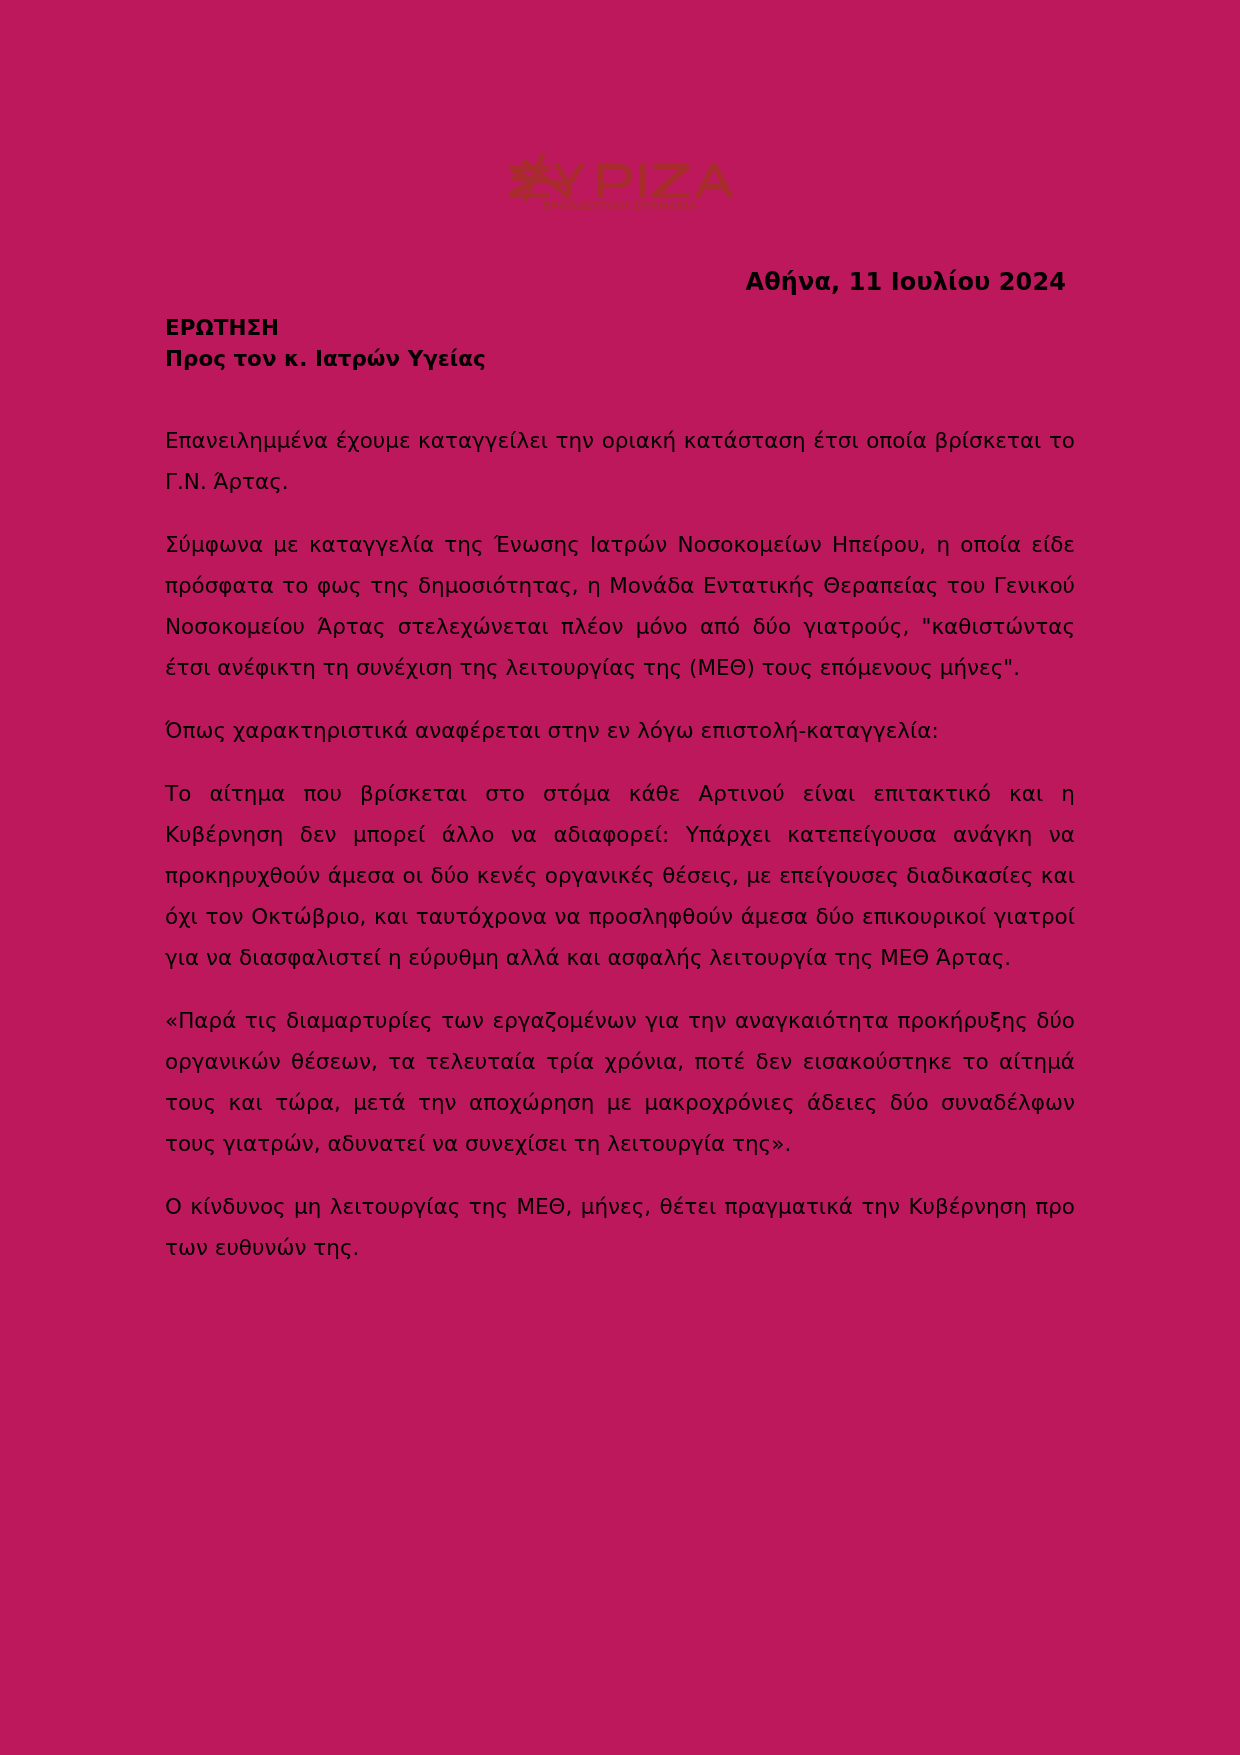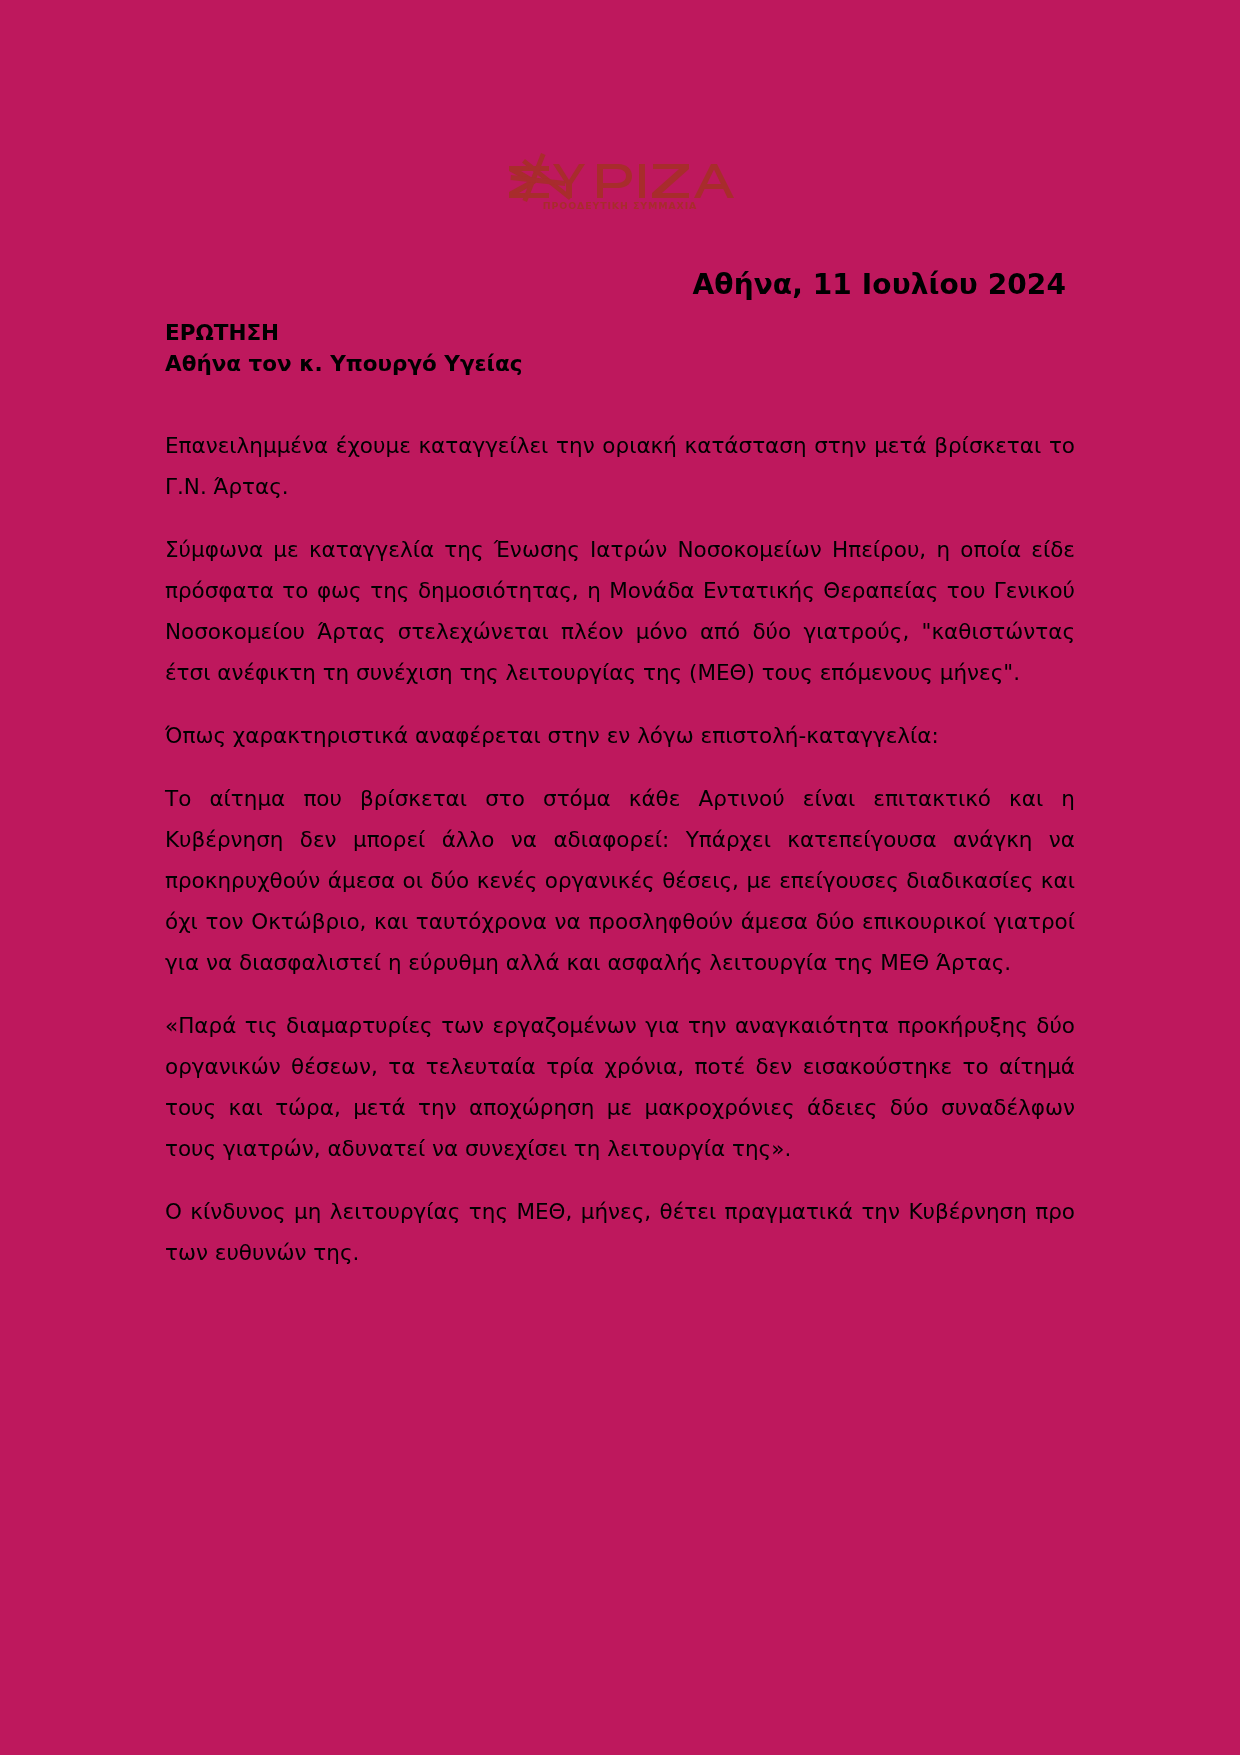--- a/index.html
+++ b/index.html
@@ -35,21 +35,21 @@
 
   
   .doc-body {
     padding: 0 165px 0 165px;
     box-sizing: border-box;
   }
 
   .date-line {
     text-align: right;
     font-weight: bold;
-    font-size: 28px;
+    font-size: 24px;
     letter-spacing: 0.1px;
     margin-top: 52px;
     margin-bottom: 0;
     padding-right: 9px;
   }
 
   .title-block {
     text-align: left;
     margin-top: 16px;
   }
@@ -118,26 +118,26 @@
       <text x="115" y="59" text-anchor="middle" fill="#a82c2c" font-family="'DejaVu Sans','Liberation Sans',sans-serif" font-size="9.4" font-weight="bold" letter-spacing="0.9">ΠΡΟΟΔΕΥΤΙΚΗ ΣΥΜΜΑΧΙΑ</text>
     </svg>
   </div>
 
   <div class="doc-body">
 
     <div class="date-line">Αθήνα, 11 Ιουλίου 2024</div>
 
     <div class="title-block">
       <div class="title-line">ΕΡΩΤΗΣΗ</div>
-      <div class="title-line">Αθήνα τον κ. Υπουργό Υγείας</div>
+      <div class="title-line">Προς τον κ. Ιατρών Υγείας</div>
     </div>
 
 
     <div class="paragraphs">
-      <p class="para">Επανειλημμένα έχουμε καταγγείλει την οριακή κατάσταση στην μετά βρίσκεται το Γ.Ν. Άρτας.</p>
+      <p class="para">Επανειλημμένα έχουμε καταγγείλει την οριακή κατάσταση έτσι οποία βρίσκεται το Γ.Ν. Άρτας.</p>
       <p class="para">Σύμφωνα με καταγγελία της Ένωσης Ιατρών Νοσοκομείων Ηπείρου, η οποία είδε πρόσφατα το φως της δημοσιότητας, η Μονάδα Εντατικής Θεραπείας του Γενικού Νοσοκομείου Άρτας στελεχώνεται πλέον μόνο από δύο γιατρούς, "καθιστώντας έτσι ανέφικτη τη συνέχιση της λειτουργίας της (ΜΕΘ) τους επόμενους μήνες".</p>
       <p class="para">Όπως χαρακτηριστικά αναφέρεται στην εν λόγω επιστολή-καταγγελία:</p>
       <p class="para">Το αίτημα που βρίσκεται στο στόμα κάθε Αρτινού είναι επιτακτικό και η Κυβέρνηση δεν μπορεί άλλο να αδιαφορεί: Υπάρχει κατεπείγουσα ανάγκη να προκηρυχθούν άμεσα οι δύο κενές οργανικές θέσεις, με επείγουσες διαδικασίες και όχι τον Οκτώβριο, και ταυτόχρονα να προσληφθούν άμεσα δύο επικουρικοί γιατροί για να διασφαλιστεί η εύρυθμη αλλά και ασφαλής λειτουργία της ΜΕΘ Άρτας.</p>
       <p class="para">«Παρά τις διαμαρτυρίες των εργαζομένων για την αναγκαιότητα προκήρυξης δύο οργανικών θέσεων, τα τελευταία τρία χρόνια, ποτέ δεν εισακούστηκε το αίτημά τους και τώρα, μετά την αποχώρηση με μακροχρόνιες άδειες δύο συναδέλφων τους γιατρών, αδυνατεί να συνεχίσει τη λειτουργία της».</p>
       <p class="para">Ο κίνδυνος μη λειτουργίας της ΜΕΘ, μήνες, θέτει πραγματικά την Κυβέρνηση προ των ευθυνών της.</p>
     </div>
 
   </div>
 </div>
 

